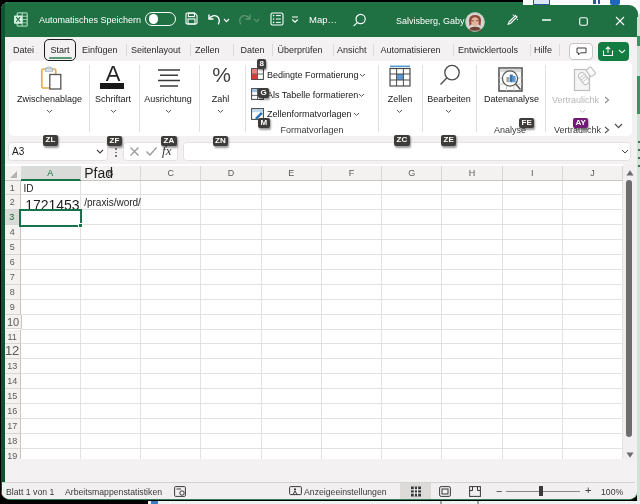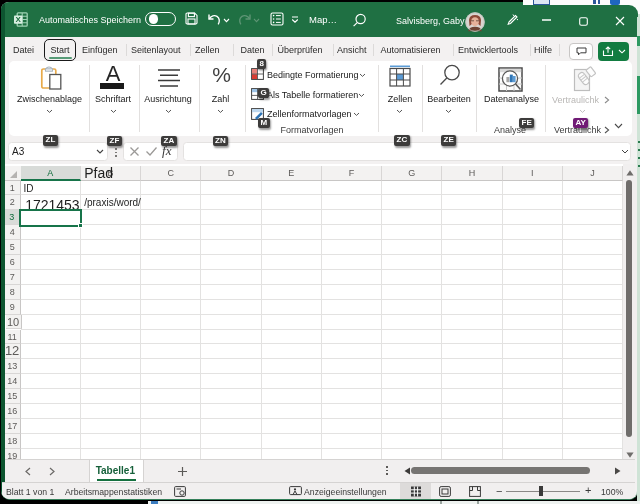--- a/index.html
+++ b/index.html
@@ -403,42 +403,20 @@
       <div class="abs" style="left:618.5px;top:0;width:13.799999999999955px;height:294.5px;background:#f1efef;"></div>
       <svg class="abs" style="left:621px;top:6.300000000000011px;" width="8" height="6" viewBox="0 0 8 6">
         <path d="M4 0.2 L7.6 5.5 L0.4 5.5 Z" fill="#6f6d6b"></path>
       </svg>
       <div class="abs" style="left:621.1999999999999px;top:15.800000000000011px;width:6.5px;height:257px;background:#6f6d6b;border-radius:3.5px;"></div>
       <svg class="abs" style="left:621px;top:288.3px;" width="8" height="6" viewBox="0 0 8 6">
         <path d="M0.4 0.5 L7.6 0.5 L4 5.8 Z" fill="#6f6d6b"></path>
       </svg>
     </div>
 
-  <div class="abs" style="left:3.7px;top:456.5px;width:630px;height:23px;background:#f1efef;border-top:1px solid #d5d3d2;">
-    <svg class="abs" style="left:19px;top:7px;" width="8" height="9" viewBox="0 0 8 9">
-        <path d="M6 1 L2 4.5 L6 8" fill="none" stroke="#6b6967" stroke-width="1.2"></path>
-      </svg>
-    <svg class="abs" style="left:43px;top:7px;" width="8" height="9" viewBox="0 0 8 9">
-        <path d="M2 1 L6 4.5 L2 8" fill="none" stroke="#6b6967" stroke-width="1.2"></path>
-      </svg>
-    <div class="abs" style="left:84px;top:0;width:55px;height:22.5px;background:#fff;border-left:1px solid #d5d3d2;border-right:1px solid #d5d3d2;"></div>
-    <div class="abs" style="left:91px;top:5px;font-size:10px;font-weight:bold;color:#15603a;">Tabelle1</div>
-    <div class="abs" style="left:92px;top:19.5px;width:39px;height:2.4px;background:#15703f;"></div>
-    <svg class="abs" style="left:172px;top:6.5px;" width="11" height="11" viewBox="0 0 11 11">
-        <path d="M5.5 1 L5.5 10 M1 5.5 L10 5.5" stroke="#5c5a58" stroke-width="1.2"></path>
-      </svg>
-    <div class="abs" style="left:381px;top:6px;width:2px;height:11px;background-image:repeating-linear-gradient(#5c5a58 0 1.6px,transparent 1.6px 3.6px);"></div>
-    <svg class="abs" style="left:398px;top:7.5px;" width="8" height="8" viewBox="0 0 8 8">
-        <path d="M7 0.5 L1.5 4 L7 7.5 Z" fill="#3c3a39"></path>
-      </svg>
-    <div class="abs" style="left:406px;top:7px;width:179px;height:7.5px;background:#767472;border-radius:4px;"></div>
-    <svg class="abs" style="left:609px;top:7px;" width="8" height="8" viewBox="0 0 8 8">
-        <path d="M1 0.5 L6.5 4 L1 7.5 Z" fill="#4a4846"></path>
-      </svg>
-  </div>
 
   <div class="abs" style="left:1px;top:479.5px;width:633px;height:17.5px;background:#f1efef;border-top:1px solid #d5d3d2;font-size:8.7px;color:#3a3a3a;">
     <span class="abs" style="left:4px;top:4px;">Blatt 1 von 1</span>
     <span class="abs" style="left:63px;top:4px;">Arbeitsmappenstatistiken</span>
     <svg class="abs" style="left:172px;top:3px;" width="12" height="11" viewBox="0 0 12 11">
       <rect x="0.6" y="0.6" width="10.8" height="9.8" rx="1" fill="none" stroke="#3a3a3a" stroke-width="1"></rect>
       <circle cx="8" cy="7" r="2.2" fill="none" stroke="#3a3a3a" stroke-width="1"></circle>
       <line x1="2.5" y1="3" x2="7" y2="3" stroke="#3a3a3a" stroke-width="1"></line>
     </svg>
     <svg class="abs" style="left:287px;top:3px;" width="13" height="11" viewBox="0 0 13 11">

